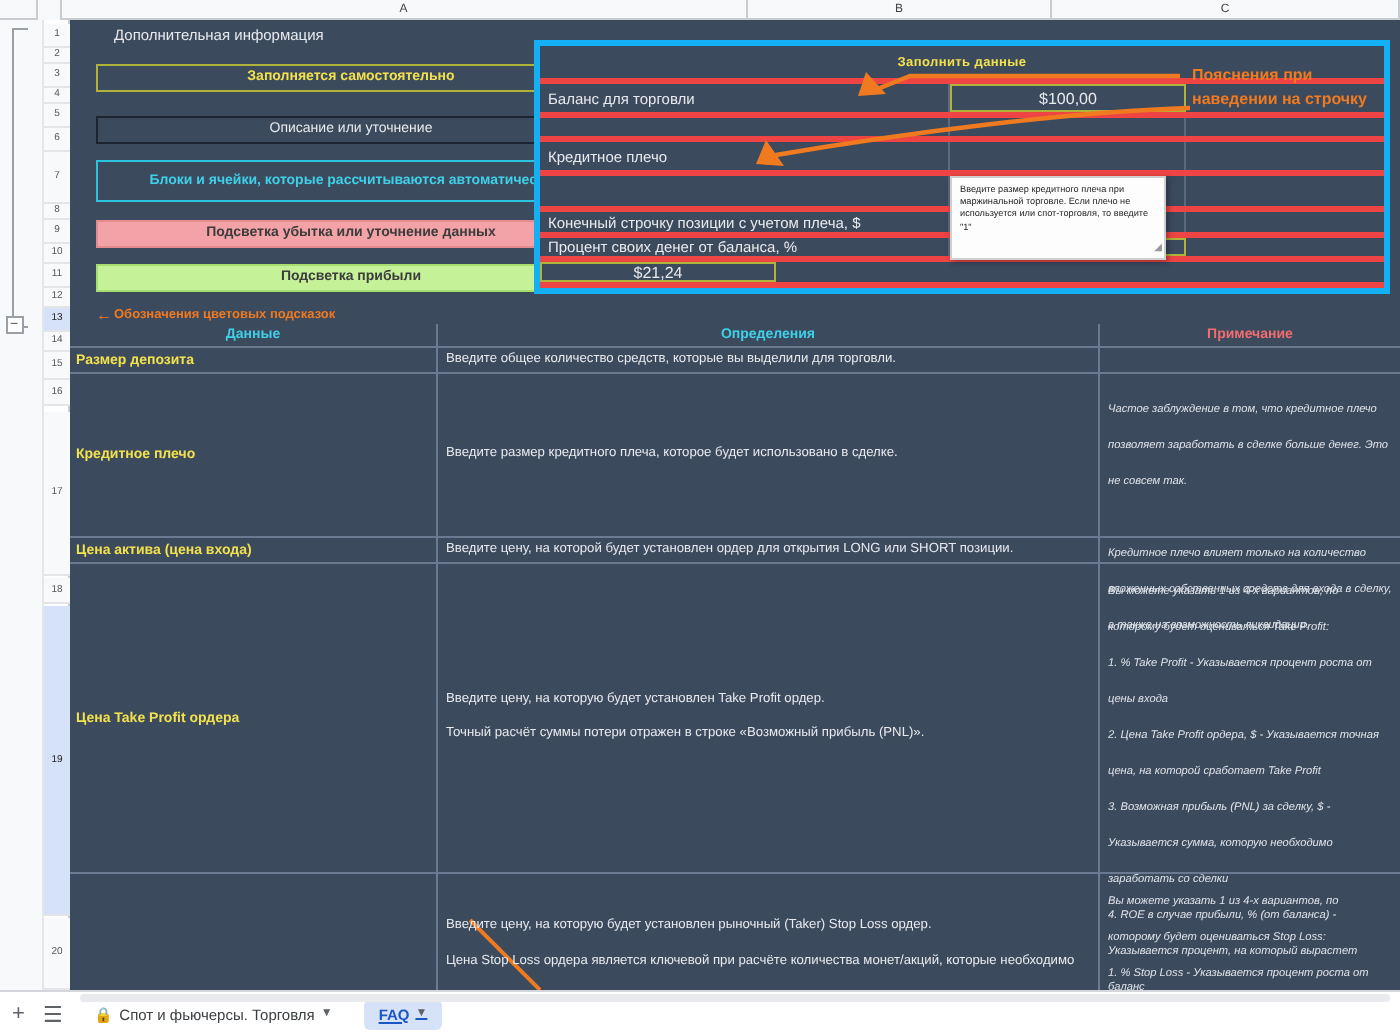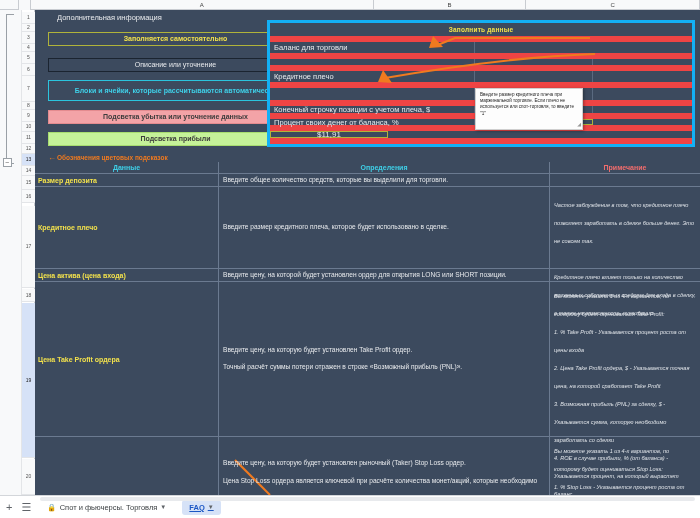--- a/index.html
+++ b/index.html
@@ -92,21 +92,21 @@
   }
 
   
   .panel {
     position:absolute; left:232px; top:10px; width:428px; height:127px;
     border:3px solid #13b0f5; background:#3c4a5e;
   }
   .prow {
     position:absolute; left:0; width:100%;
     display:flex; align-items:center;
-    border-bottom:6px solid #ef4444;
+    border-bottom:3px solid #ef4444;
   }
   .pcell-l { width:205px; padding-left:4px; font-size:7.5px; color:#e8eaed;
              border-right:1px solid #5a6a80; height:100%; display:flex; align-items:center;}
   .pcell-v { width:118px; height:100%; display:flex; align-items:center; justify-content:center;
              font-size:8px; color:#e8eaed; border-right:1px solid #5a6a80;}
   .pcell-v.inp { border:1.2px solid #b0b33a; }
   .pcell-r { flex:1; height:100%; }
   .phead { justify-content:center; font-size:6.5px; font-weight:bold; color:#f2e14c;
            letter-spacing:.2px; }
   .phead-inner { width:100%; text-align:center; }
@@ -223,20 +223,21 @@
       <div class="legend-arrow">←</div>
       <div class="legend-note">Обозначения цветовых подсказок</div>
     </div>
 
     <div class="panel">
       <div class="prow phead" style="top:0; height:19px;">
         <div class="phead-inner">Заполнить данные</div>
       </div>
       <div class="prow" style="top:19px; height:17px;">
         <div class="pcell-l">Баланс для торговли</div>
+        <div class="pcell-v inp">$100,00</div>
         <div class="pcell-r"></div>
       </div>
       <div class="prow" style="top:36px; height:12px;">
         <div class="pcell-l"></div>
         <div class="pcell-v"></div>
         <div class="pcell-r"></div>
       </div>
       <div class="prow" style="top:48px; height:17px;">
         <div class="pcell-l">Кредитное плечо</div>
         <div class="pcell-v"></div>
@@ -251,33 +252,34 @@
         <div class="pcell-l">Конечный строчку позиции с учетом плеча, $</div>
         <div class="pcell-v"></div>
         <div class="pcell-r"></div>
       </div>
       <div class="prow" style="top:96px; height:12px;">
         <div class="pcell-l">Процент своих денег от баланса, %</div>
         <div class="pcell-v inp">15,00%</div>
         <div class="pcell-r"></div>
       </div>
       <div class="prow" style="top:108px; height:13px;">
-        <div class="pcell-v inp">$11,91</div>
+        <div class="pcell-v inp">$21,24</div>
         <div class="pcell-r"></div>
       </div>
     </div>
 
     <svg class="svg-ann" viewBox="0 0 665 485">
       <path d="M555 28 L420 28 L400 36" stroke="#f07a1f" stroke-width="2.2" fill="none"></path>
       <path d="M398 26 L394 38 L408 37 Z" fill="#f07a1f"></path>
       <path d="M560 44 C 500 46, 420 56, 350 68" stroke="#f07a1f" stroke-width="2.2" fill="none"></path>
       <path d="M348 60 L343 72 L357 73 Z" fill="#f07a1f"></path>
       <path d="M200 450 L235 485" stroke="#f07a1f" stroke-width="2" fill="none"></path>
     </svg>
 
+    <div class="ann-text">Пояснения при наведении на строчку</div>
 
     <div class="tooltip">
       <span>Введите размер кредитного плеча при маржинальной торговле. Если плечо не используется или спот-торговля, то введите "1"</span>
       <span class="tt-grip">◢</span>
     </div>
 
     <div class="tbl">
       <div class="trow hdr-row">
         <div class="c1 h-blue">Данные</div>
         <div class="c2 h-blue">Определения</div>

